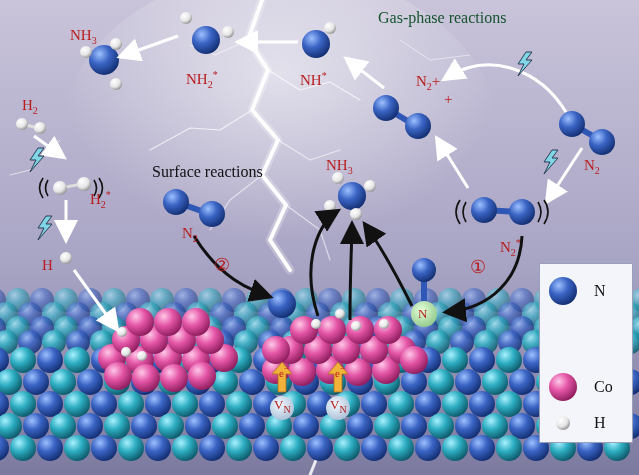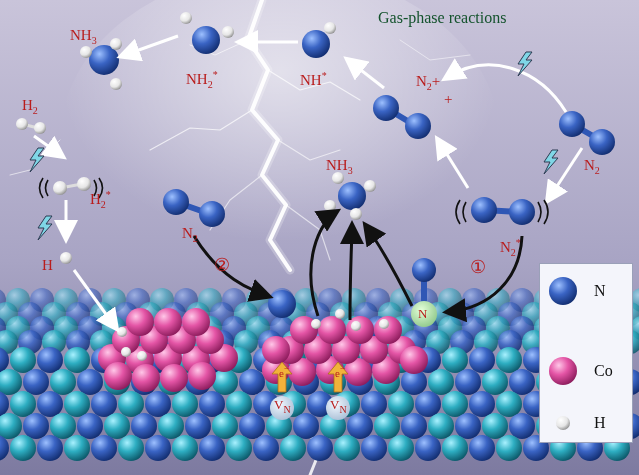--- a/index.html
+++ b/index.html
@@ -431,20 +431,21 @@
     </g>
 
     <g id="electrons">
       <path d="M278,392 L278,374 L272,374 L282,362 L292,374 L286,374 L286,392 z" fill="#f2b23a" stroke="#a9701a" stroke-width="0.8"></path>
       <path d="M334,392 L334,374 L328,374 L338,362 L348,374 L342,374 L342,392 z" fill="#f2b23a" stroke="#a9701a" stroke-width="0.8"></path>
     </g>
   </svg>
 
   
   <div class="title" style="left:378px;top:10px;font-size:16px;color:#14532d;">Gas-phase reactions</div>
+  <div class="title" style="left:152px;top:164px;font-size:16px;color:#111;">Surface reactions</div>
 
   
   <div class="lbl" style="left:70px;top:28px;"><span>NH</span><sub>3</sub></div>
   <div class="lbl" style="left:186px;top:70px;"><span>NH</span><sub>2</sub><sup>*</sup></div>
   <div class="lbl" style="left:300px;top:71px;"><span>NH</span><sup>*</sup></div>
   <div class="lbl" style="left:398px;top:74px;margin-left:18px;"><span>N</span><sub>2</sub><span>+</span></div>
   <div class="lbl" style="left:444px;top:92px;">+</div>
   <div class="lbl" style="left:584px;top:158px;"><span>N</span><sub>2</sub></div>
   <div class="lbl" style="left:500px;top:238px;"><span>N</span><sub>2</sub><sup>*</sup></div>
   <div class="lbl" style="left:22px;top:98px;"><span>H</span><sub>2</sub></div>
@@ -467,21 +468,21 @@
   <div class="lbl" style="left:330px;top:398px;font-size:13px;"><span>V</span><sub>N</sub></div>
 
   
   <div id="legend">
     <div class="leg-row" style="top:12px;">
       <svg width="30" height="30">
           <circle cx="15" cy="15" r="14" fill="url(#gN)"></circle>
         </svg>
       <span class="leg-text">N</span>
     </div>
-    <div class="leg-row" style="top:92px;">
+    <div class="leg-row" style="top:108px;">
       <svg width="30" height="30">
           <circle cx="15" cy="15" r="14" fill="url(#gCo)"></circle>
         </svg>
       <span class="leg-text">Co</span>
     </div>
     <div class="leg-row" style="top:144px;">
       <svg width="30" height="30">
           <circle cx="15" cy="15" r="7" fill="url(#gH)"></circle>
         </svg>
       <span class="leg-text">H</span>

